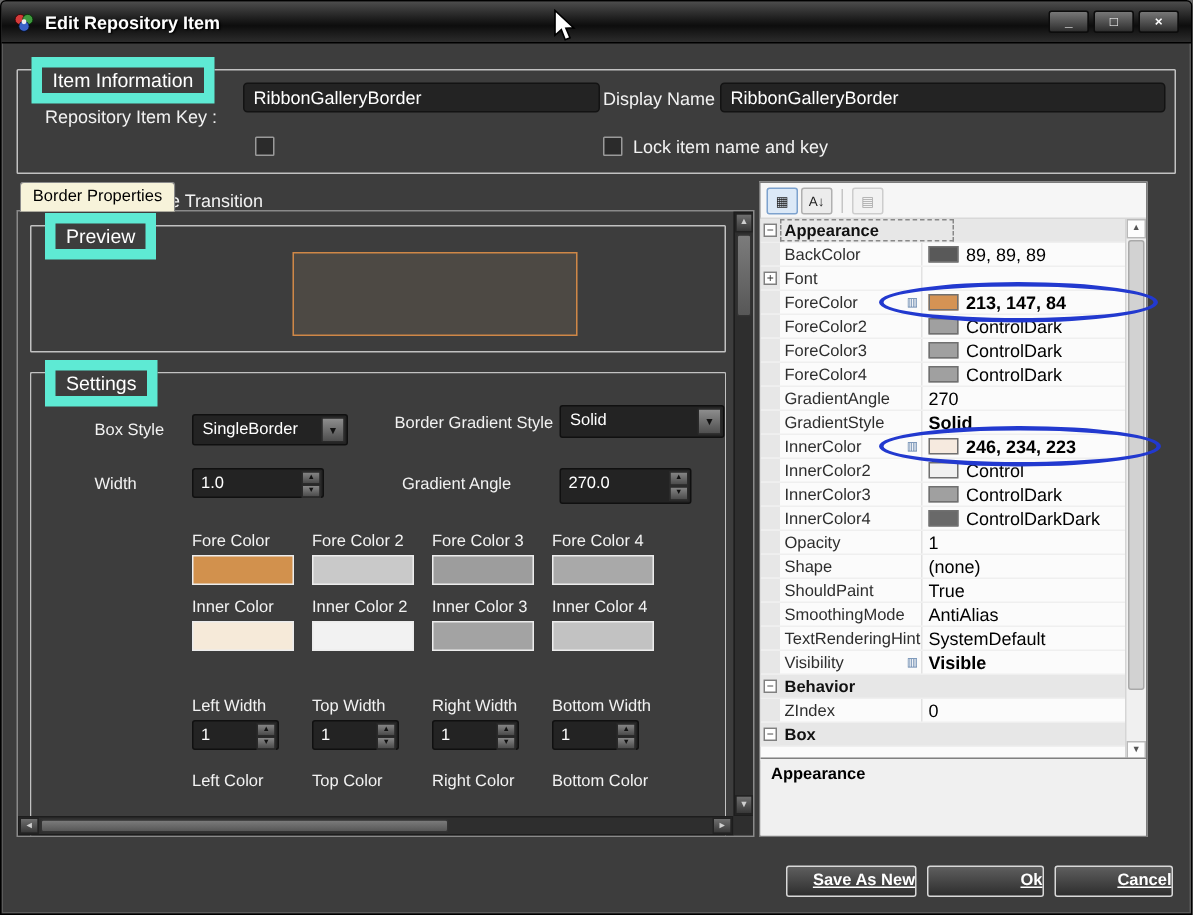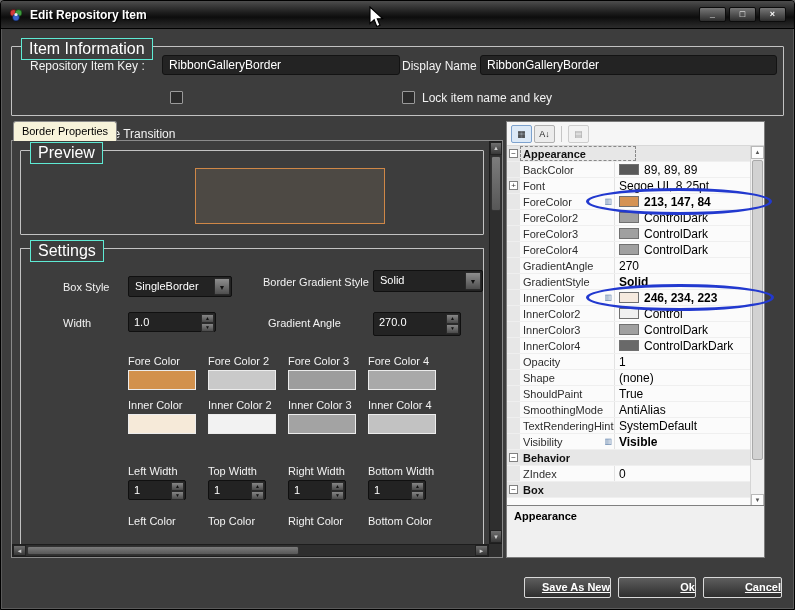--- a/index.html
+++ b/index.html
@@ -14,21 +14,21 @@
     border-bottom:1px solid #000; display:flex; align-items:center; padding:0 7px; }
   .title-text { color:#fff; font-weight:bold; font-size:12px; margin-left:6px; text-shadow:1px 1px 1px #000; }
   .win-buttons { position:absolute; right:8px; top:6px; display:flex; gap:3px; }
   .win-btn { width:27px; height:15px; background:linear-gradient(180deg,#777,#2d2d2d);
     border:1px solid #0c0c0c; border-radius:2px; color:#fff; font-size:9px;
     line-height:12px; text-align:center; font-weight:bold; }
 
   
   .groupbox { position:absolute; border:1px solid #c2c2c2; border-radius:1px; }
   .group-legend { position:absolute; top:-9px; left:9px; background:#3d3d3d;
-    border:1px solid #5eead4; padding:1px 7px; color:#fff; font-size:16px; }
+    border:7px solid #5eead4; padding:1px 7px; color:#fff; font-size:13px; }
 
   .field-label { position:absolute; color:#f2f2f2; font-size:12px; white-space:nowrap; }
   .textbox { position:absolute; height:20px; background:#232323; color:#fff;
     border:1px solid #131313; border-radius:3px; padding:2px 6px; font-size:12px;
     font-family:"Liberation Sans", sans-serif; }
   .checkbox { position:absolute; width:13px; height:13px; background:#2b2b2b;
     border:1px solid #9a9a9a; border-radius:1px; }
 
   
   .tab { position:absolute; left:12px; top:120px; width:104px; height:20px;
@@ -132,21 +132,21 @@
     <span class="title-text">Edit Repository Item</span>
     <div class="win-buttons">
       <div class="win-btn">_</div>
       <div class="win-btn">□</div>
       <div class="win-btn">×</div>
     </div>
   </div>
 
   <div class="groupbox" style="left:10px; top:45px; width:773px; height:70px;">
     <div class="group-legend">Item Information</div>
-    <div class="field-label" style="left:18px; top:12px;">Repository Item Key :</div>
+    <div class="field-label" style="left:18px; top:24px;">Repository Item Key :</div>
     <input class="textbox" style="left: 150px; top: 8px; width: 238px;" value="RibbonGalleryBorder">
     <div class="field-label" style="left:390px; top:12px;">Display Name :</div>
     <input class="textbox" style="left: 468px; top: 8px; width: 297px;" value="RibbonGalleryBorder">
     <div class="field-label" style="left:26px; top:44px;margin-top:36px;">Animated State Transition</div>
     <div class="checkbox" style="left:158px; top:44px;"></div>
     <div class="checkbox" style="left:390px; top:44px;"></div>
     <div class="field-label" style="left:410px; top:44px;text-align:right;">Lock item name and key</div>
   </div>
 
   <div class="tab">Border Properties</div>
@@ -320,23 +320,20 @@
           <div class="pg-value">
             <span class="pg-swatch" style="background: rgb(89, 89, 89);"></span>
             <span>89, 89, 89</span>
           </div>
         </div>
         <div class="pg-row">
           <div class="pg-margin">
             <span class="expander">+</span>
           </div>
           <div class="pg-name">Font</div>
-          <div class="pg-value">
-            <span>Segoe UI, 8.25pt</span>
-          </div>
         </div>
         <div class="pg-row">
           <div class="pg-margin"></div>
           <div class="pg-name">ForeColor<span class="flagicon">▥</span></div>
           <div class="pg-value">
             <span class="pg-swatch" style="background: rgb(213, 147, 84);"></span>
             <span class="b">213, 147, 84</span>
           </div>
         </div>
         <div class="pg-row">

